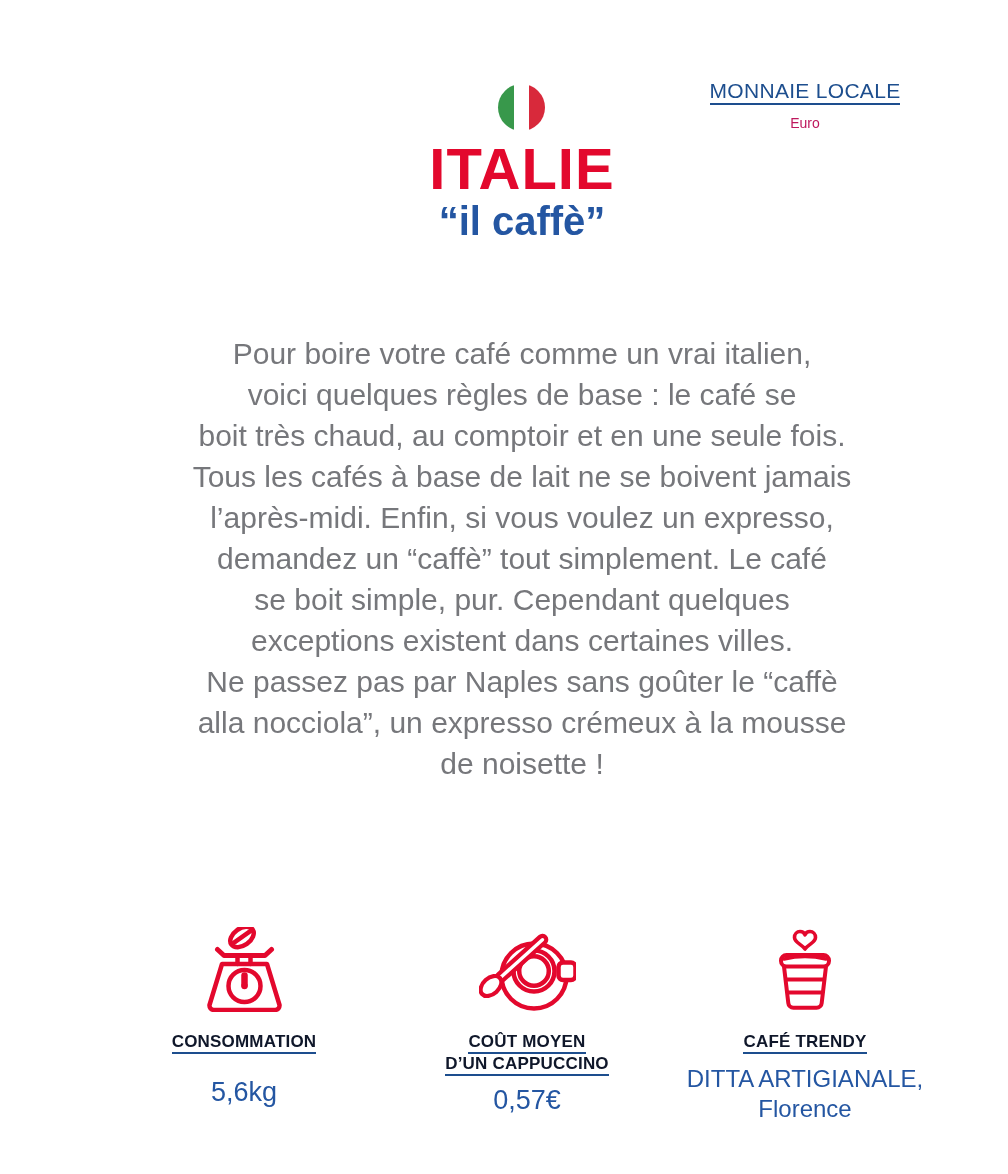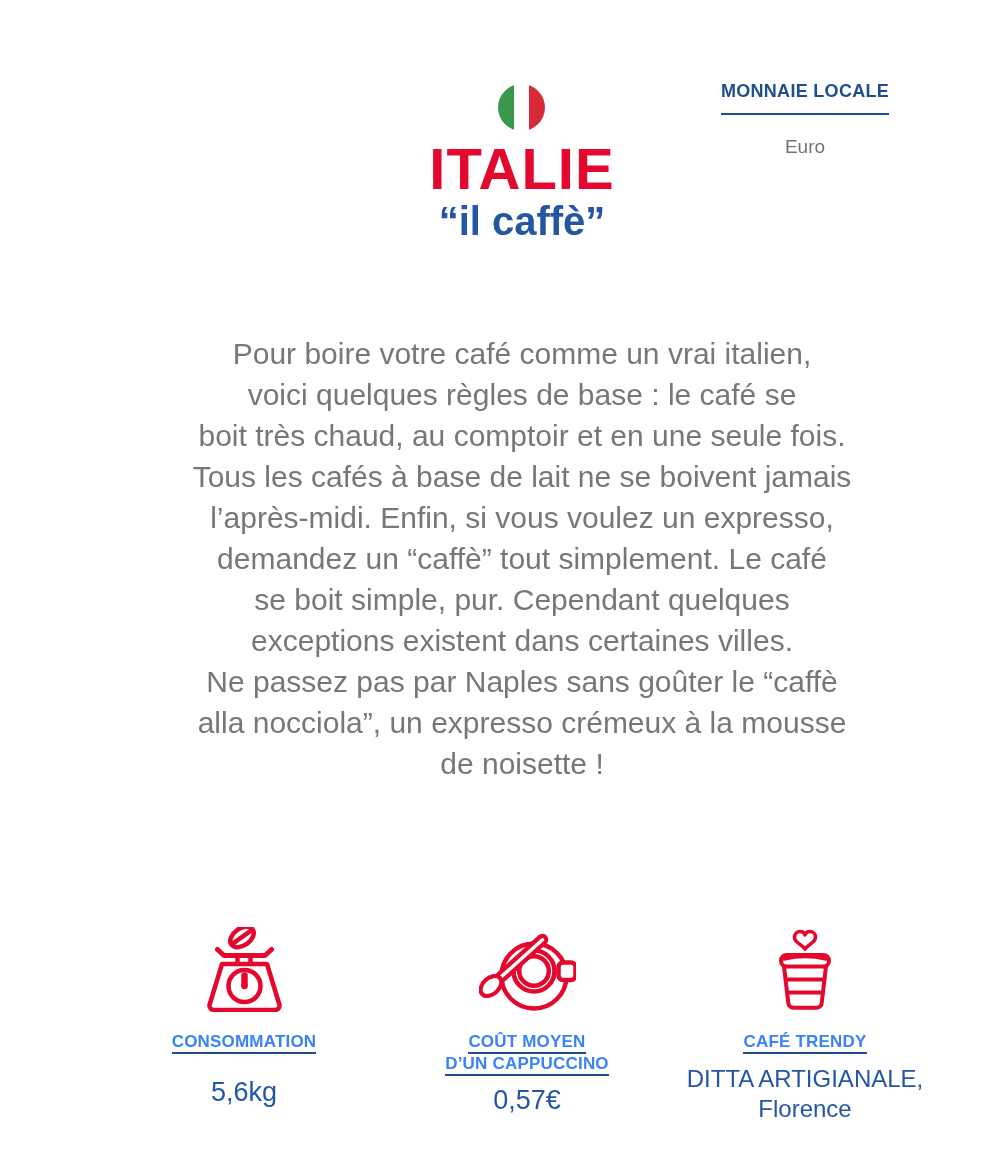--- a/index.html
+++ b/index.html
@@ -17,39 +17,39 @@
     font-size:58px;line-height:58px;font-weight:bold;letter-spacing:1px;color:#e3082d;
   }
   .subtitle{
     position:absolute;left:18px;top:198px;width:1008px;text-align:center;
     font-size:40px;line-height:46px;font-weight:bold;color:#2456a2;
   }
   .currency{
     position:absolute;left:665px;top:82px;width:280px;text-align:center;color:#1d4e8e;
   }
   .currency .u{
-    display:inline-block;font-size:18px;line-height:18px;font-weight:bold;
-    padding-bottom:13px;border-bottom:2px solid #1d4e8e;letter-spacing:.3px;
+    display:inline-block;font-size:21px;line-height:18px;font-weight:normal;
+    padding-bottom:3px;border-bottom:2px solid #1d4e8e;letter-spacing:.3px;
   }
-  .currency-value{margin-top:20px;font-size:19px;line-height:24px;color:#737373;}
+  .currency-value{margin-top:6px;font-size:14px;line-height:24px;color:#be185d;}
   
   .intro{
     position:absolute;left:18px;top:333px;width:1008px;text-align:center;
     color:#76777b;font-size:30px;line-height:41px;
   }
   
   .stat{
     position:absolute;top:926px;width:280px;text-align:center;
   }
   .stat-1{left:104px;} .stat-2{left:387px;} .stat-3{left:665px;}
   .stat-icon{height:86px;display:flex;justify-content:center;align-items:flex-end;}
   .stat-labels{margin-top:21px;}
   .stat-label-line{line-height:0;margin-bottom:1px;}
   .stat-label-line .u{
-    display:inline-block;font-size:17px;line-height:17px;font-weight:bold;color:#3b82f6;
+    display:inline-block;font-size:17px;line-height:17px;font-weight:bold;color:#0f172a;
     padding-bottom:2px;border-bottom:2px solid #1d4e8e;letter-spacing:.2px;
   }
   .stat-value{margin-top:22px;font-size:27px;line-height:32px;color:#2456a2;}
   .stat-2 .stat-value{margin-top:8px;}
   .stat-value-small{margin-top:10px;font-size:24px;line-height:30px;color:#2456a2;}
   svg{display:block;}
 </style>
 </head>
 <body>
 

